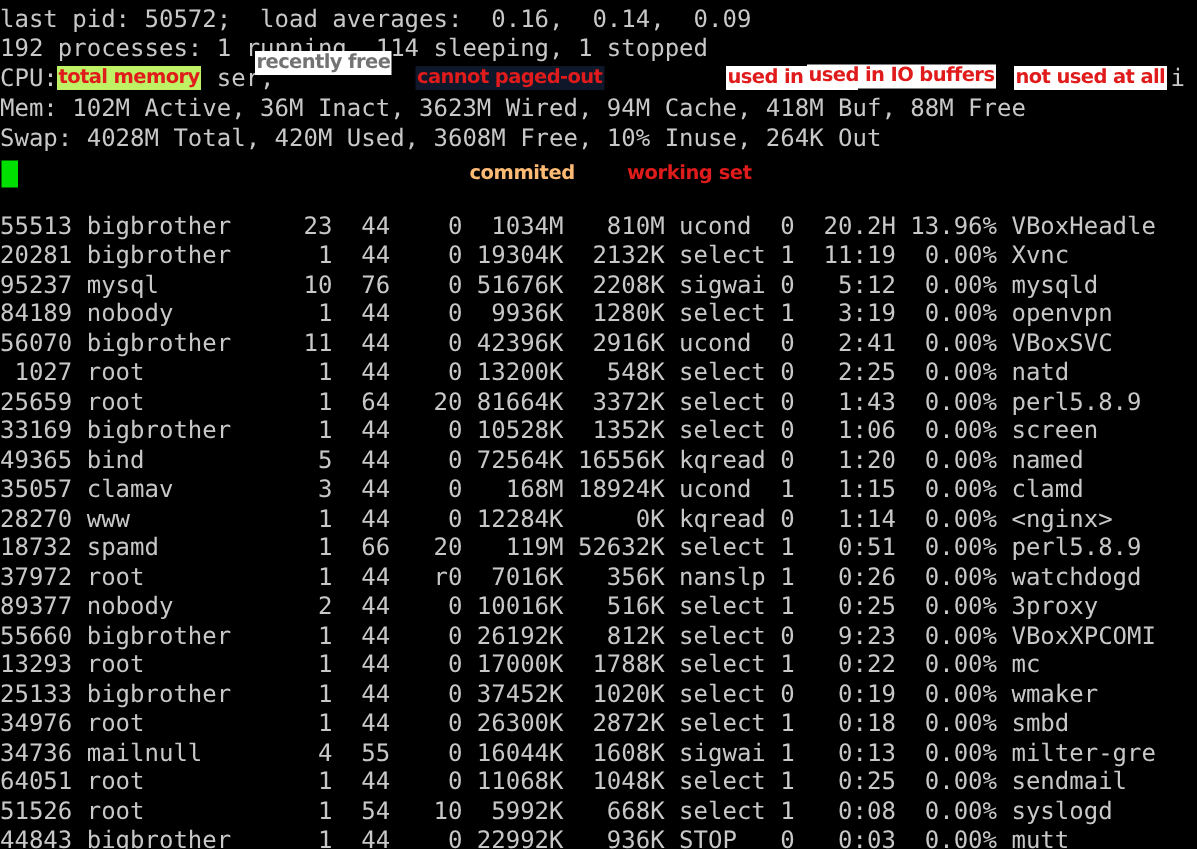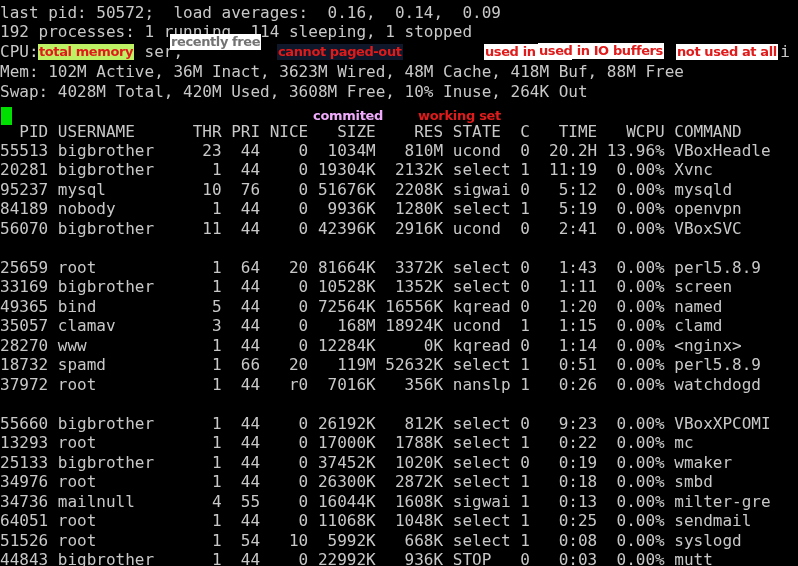--- a/index.html
+++ b/index.html
@@ -69,48 +69,49 @@
   }
 </style>
 </head>
 <body>
 
 <div id="terminal" style="background: rgb(0, 0, 0); color: rgb(200, 200, 200);">
 
   <div class="tline" style="top:3px">last pid: 50572;  load averages:  0.16,  0.14,  0.09</div>
   <div class="tline" style="top:22px">192 processes: 1 running, 114 sleeping, 1 stopped</div>
   <div class="tline" style="top:42px">CPU:           ser,            e,                 ,               er             i</div>
-  <div class="tline" style="top:62px">Mem: 102M Active, 36M Inact, 3623M Wired, 48M Cache, 418M Buf, 88M Free</div>
+  <div class="tline" style="top:62px">Mem: 102M Active, 36M Inact, 3623M Wired, 94M Cache, 418M Buf, 88M Free</div>
   <div class="tline" style="top:82px">Swap: 4028M Total, 420M Used, 3608M Free, 10% Inuse, 264K Out</div>
 
   <div class="cursor" style="left: 1px; top: 107px; background: rgb(0, 224, 0);"></div>
 
   <div class="anno-box" style="left: 38px; top: 44px; background: #bef264; color: rgb(224, 27, 27);">total memory</div>
   <div class="anno-box" style="left: 170px; top: 34px; background: rgb(255, 255, 255); color: #737373;">recently free</div>
   <div class="anno-box" style="left: 277px; top: 44px; background: #0f172a; color: rgb(224, 27, 27);">cannot paged-out</div>
   <div class="anno-box" style="left: 440px; top: 44px; background: rgb(255, 255, 255); color: rgb(224, 27, 27); margin-left: 44px;">used in case</div>
   <div class="anno-box" style="left: 538px; top: 43px; background: rgb(255, 255, 255); color: rgb(224, 27, 27);">used in IO buffers</div>
   <div class="anno-box" style="left: 676px; top: 44px; background: rgb(255, 255, 255); color: rgb(224, 27, 27);">not used at all</div>
-  <div class="anno-plain" style="left: 313px; top: 108px; color: #f0abfc;">commited</div>
+  <div class="anno-plain" style="left: 313px; top: 108px; color: #fdba74;">commited</div>
   <div class="anno-plain" style="left: 418px; top: 108px; color: rgb(224, 27, 27);">working set</div>
 
-  <div class="tline" style="top:122px">  PID USERNAME      THR PRI NICE   SIZE    RES STATE  C   TIME   WCPU COMMAND</div>
 
   <div class="tline" style="top:141px">55513 bigbrother     23  44    0  1034M   810M ucond  0  20.2H 13.96% VBoxHeadle</div>
   <div class="tline" style="top:160px">20281 bigbrother      1  44    0 19304K  2132K select 1  11:19  0.00% Xvnc</div>
   <div class="tline" style="top:180px">95237 mysql          10  76    0 51676K  2208K sigwai 0   5:12  0.00% mysqld</div>
-  <div class="tline" style="top:199px">84189 nobody          1  44    0  9936K  1280K select 1   5:19  0.00% openvpn</div>
+  <div class="tline" style="top:199px">84189 nobody          1  44    0  9936K  1280K select 1   3:19  0.00% openvpn</div>
   <div class="tline" style="top:219px">56070 bigbrother     11  44    0 42396K  2916K ucond  0   2:41  0.00% VBoxSVC</div>
+  <div class="tline" style="top:238px"> 1027 root            1  44    0 13200K   548K select 0   2:25  0.00% natd</div>
   <div class="tline" style="top:258px">25659 root            1  64   20 81664K  3372K select 0   1:43  0.00% perl5.8.9</div>
-  <div class="tline" style="top:277px">33169 bigbrother      1  44    0 10528K  1352K select 0   1:11  0.00% screen</div>
+  <div class="tline" style="top:277px">33169 bigbrother      1  44    0 10528K  1352K select 0   1:06  0.00% screen</div>
   <div class="tline" style="top:297px">49365 bind            5  44    0 72564K 16556K kqread 0   1:20  0.00% named</div>
   <div class="tline" style="top:316px">35057 clamav          3  44    0   168M 18924K ucond  1   1:15  0.00% clamd</div>
   <div class="tline" style="top:336px">28270 www             1  44    0 12284K     0K kqread 0   1:14  0.00% &lt;nginx&gt;</div>
   <div class="tline" style="top:355px">18732 spamd           1  66   20   119M 52632K select 1   0:51  0.00% perl5.8.9</div>
   <div class="tline" style="top:375px">37972 root            1  44   r0  7016K   356K nanslp 1   0:26  0.00% watchdogd</div>
+  <div class="tline" style="top:394px">89377 nobody          2  44    0 10016K   516K select 1   0:25  0.00% 3proxy</div>
   <div class="tline" style="top:414px">55660 bigbrother      1  44    0 26192K   812K select 0   9:23  0.00% VBoxXPCOMI</div>
   <div class="tline" style="top:433px">13293 root            1  44    0 17000K  1788K select 1   0:22  0.00% mc</div>
   <div class="tline" style="top:453px">25133 bigbrother      1  44    0 37452K  1020K select 0   0:19  0.00% wmaker</div>
   <div class="tline" style="top:472px">34976 root            1  44    0 26300K  2872K select 1   0:18  0.00% smbd</div>
   <div class="tline" style="top:492px">34736 mailnull        4  55    0 16044K  1608K sigwai 1   0:13  0.00% milter-gre</div>
   <div class="tline" style="top:511px">64051 root            1  44    0 11068K  1048K select 1   0:25  0.00% sendmail</div>
   <div class="tline" style="top:531px">51526 root            1  54   10  5992K   668K select 1   0:08  0.00% syslogd</div>
   <div class="tline" style="top:550px">44843 bigbrother      1  44    0 22992K   936K STOP   0   0:03  0.00% mutt</div>
   
 

